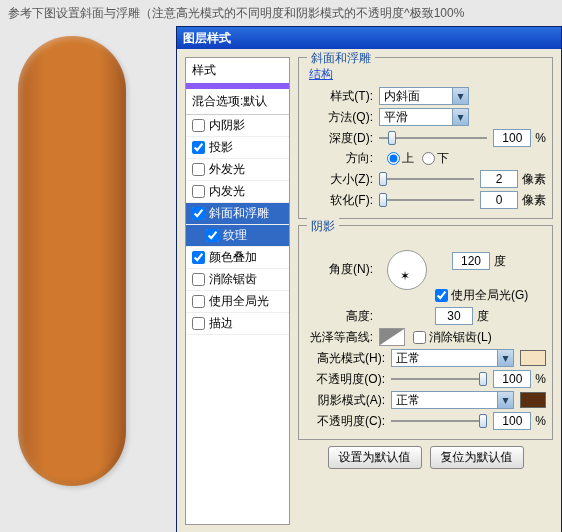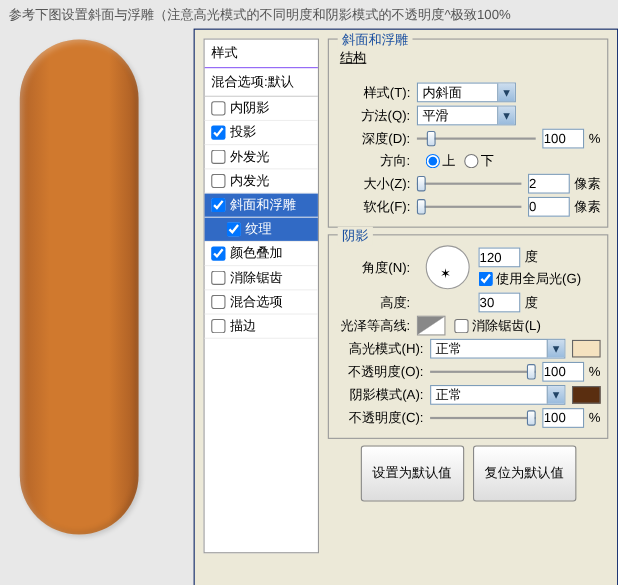--- a/index.html
+++ b/index.html
@@ -4,59 +4,62 @@
 <style>
 * { box-sizing: border-box; margin: 0; padding: 0; font-family: "Microsoft YaHei", SimSun, sans-serif; font-size: 12px; }
 body { background: #e8e8e8; width: 562px; height: 532px; overflow: hidden; }
 .caption { padding: 4px 8px; color: #555; line-height: 18px; }
 .stage { position: relative; height: 500px; }
 .pill { position: absolute; left: 18px; top: 10px; width: 108px; height: 450px; border-radius: 54px; background: linear-gradient(to right, #b26328, #d0792e 25%, #d0792e 75%, #a85c24); box-shadow: inset 2px 2px 6px rgba(255,255,255,0.3), inset -2px -2px 6px rgba(0,0,0,0.15), 2px 2px 5px rgba(0,0,0,0.15); }
 .dialog { position: absolute; left: 176px; top: 0; width: 386px; height: 508px; border: 1px solid #0a246a; background: #ece9d8; }
 .titlebar { height: 22px; background: linear-gradient(to bottom, #2a6ede, #0d3fbf); color: #fff; font-weight: bold; display: flex; align-items: center; padding: 0 6px; }
 .dlg-body { display: flex; height: calc(100% - 22px); }
 .style-panel { width: 105px; border: 1px solid #999; margin: 8px 4px 8px 8px; background: #fff; }
-.style-header { border-bottom: 1px solid #8b5cf6; padding: 4px 6px; }
+.style-header { border-bottom: 6px solid #8b5cf6; padding: 4px 6px; }
 .style-sub { border-bottom: 1px solid #ccc; padding: 4px 6px; }
 .style-item { display: flex; align-items: center; padding: 2px 6px; border-bottom: 1px solid #eee; cursor: pointer; }
 .style-item input { margin-right: 4px; }
 .style-item.selected { background: #316ac5; color: #fff; }
 .style-sub-item { padding-left: 20px; }
 .settings { flex: 1; padding: 8px 8px 8px 4px; overflow: hidden; }
 .group { border: 1px solid #999; margin-bottom: 6px; padding: 6px; position: relative; }
 .group-title { position: absolute; top: -8px; left: 8px; background: #ece9d8; padding: 0 4px; color: #1a4fa0; }
-.sub-title { color: #000000; margin: 2px 0 14px 4px; text-decoration: underline; }
+.sub-title { color: #1d4ed8; margin: 2px 0 4px 4px; text-decoration: underline; }
 .row { display: flex; align-items: center; margin: 3px 0; }
 .row-label { width: 68px; text-align: right; margin-right: 6px; }
 .select { border: 1px solid #7e9db9; background: #fff; height: 18px; min-width: 70px; display: inline-flex; align-items: center; padding: 0 4px; position: relative; }
 .select .arrow { position: absolute; right: 0; top: 0; width: 16px; height: 100%; background: linear-gradient(#cde,#9bd); border-left: 1px solid #7e9db9; display: flex; align-items: center; justify-content: center; color: #246; }
 .slider { flex: 1; height: 18px; position: relative; margin-right: 6px; }
 .slider-track { position: absolute; top: 8px; left: 0; right: 0; height: 2px; background: #999; }
 .slider-thumb { position: absolute; top: 2px; width: 8px; height: 14px; background: linear-gradient(#fff,#cde); border: 1px solid #5a7aa0; border-radius: 2px; }
-.num-input { width: 38px; height: 18px; border: 1px solid #7e9db9; background: #fff; }
+.num-input { width: 38px; height: 18px; border: 1px solid #7e9db9; background: #fff; text-align: center; }
 .unit { margin-left: 4px; }
 .radio-row input { margin: 0 2px 0 8px; }
 .angle-widget { width: 40px; height: 40px; border: 1px solid #999; border-radius: 50%; background: #fff; position: relative; margin: 0 8px; }
 .angle-cross { position: absolute; top: 18px; left: 12px; width: 4px; height: 4px; }
 .gloss-swatch { width: 26px; height: 18px; border: 1px solid #999; background: linear-gradient(to bottom right, #888 0%, #888 48%, #fff 52%, #fff 100%); margin-right: 8px; }
 .color-swatch { width: 26px; height: 16px; border: 1px solid #666; margin-left: 6px; }
 .btn-row { display: flex; justify-content: center; gap: 8px; margin-top: 4px; }
-.btn { border: 1px solid #888; background: linear-gradient(#fff,#ddd); padding: 16px 10px; border-radius: 3px; cursor: pointer; }
+.btn { border: 1px solid #888; background: linear-gradient(#fff,#ddd); padding: 2px 10px; border-radius: 3px; cursor: pointer; }
 .checkbox { margin-right: 3px; }
 </style>
 </head>
 <body>
 
 <div class="caption">
   <span>参考下图设置斜面与浮雕（注意高光模式的不同明度和阴影模式的不透明度^极致100%</span><br>
 </div>
 
 <div class="stage">
   <div class="pill"></div>
 
   <div class="dialog">
+    <div class="titlebar">
+      <span>图层样式</span>
+    </div>
     <div class="dlg-body">
       <div class="style-panel">
         <div class="style-header">样式</div>
         <div class="style-sub">混合选项:默认</div>
         <div class="style-item">
             <input type="checkbox" class="checkbox" style="">
             <span>内阴影</span>
           </div>
         <div class="style-item">
             <input type="checkbox" checked="" class="checkbox" style="">
@@ -81,21 +84,21 @@
         <div class="style-item">
             <input type="checkbox" checked="" class="checkbox" style="">
             <span>颜色叠加</span>
           </div>
         <div class="style-item">
             <input type="checkbox" class="checkbox" style="">
             <span>消除锯齿</span>
           </div>
         <div class="style-item">
             <input type="checkbox" class="checkbox" style="">
-            <span>混合选项</span>
+            <span>使用全局光</span>
           </div>
         <div class="style-item">
             <input type="checkbox" class="checkbox" style="">
             <span>描边</span>
           </div>
       </div>
 
       <div class="settings">
         <div class="group">
           <div class="group-title">斜面和浮雕</div>
@@ -152,21 +155,21 @@
         </div>
 
         <div class="group">
           <div class="group-title">阴影</div>
           <div class="row">
             <div class="row-label">角度(N):</div>
             <div class="angle-widget">
                 <div class="angle-cross">✶</div>
               </div>
             <div>
-              <div class="row" style="margin:0">
+              <div class="row" style="margin:17px">
                 <input class="num-input" value="120" style="">
                 <span class="unit">度</span>
               </div>
               <div class="row" style="margin:2px 0 0 0">
                 <input type="checkbox" checked="" class="checkbox" style="">
                 <span>使用全局光(G)</span>
               </div>
             </div>
           </div>
           <div class="row">

